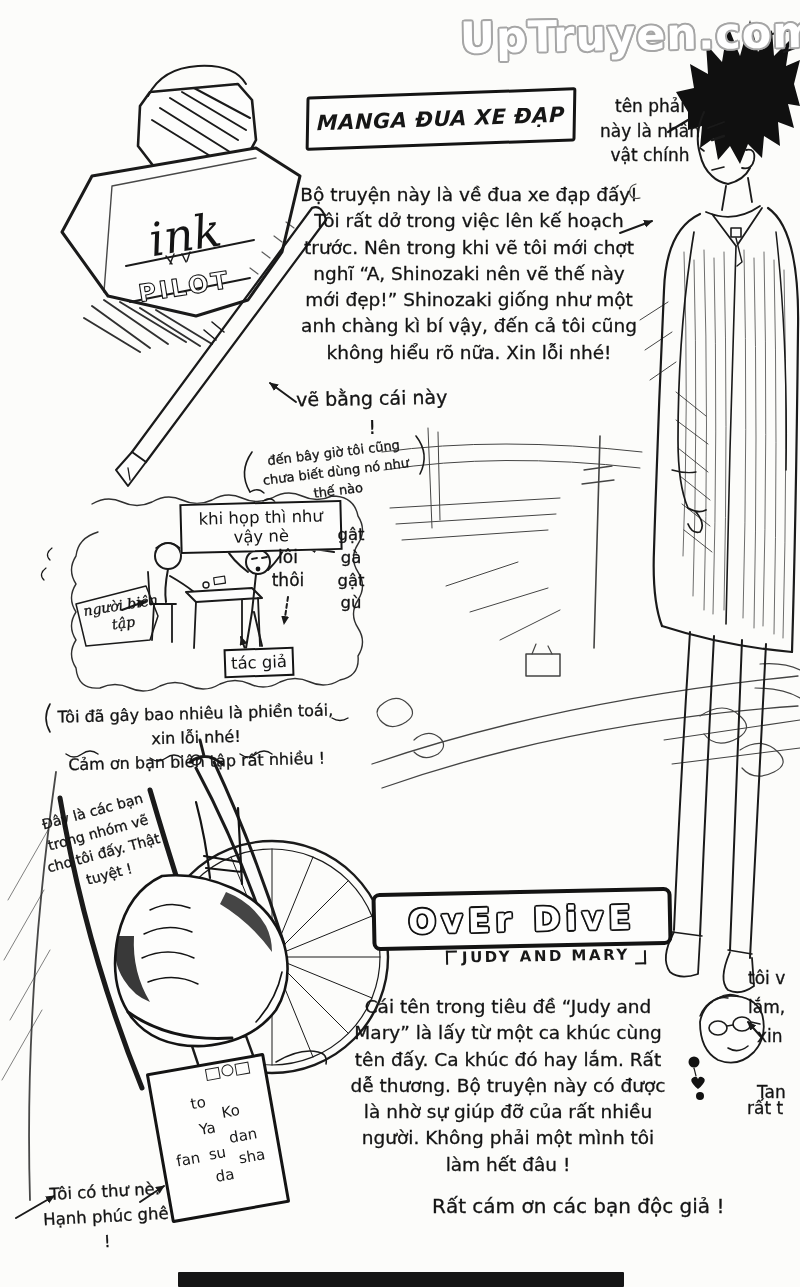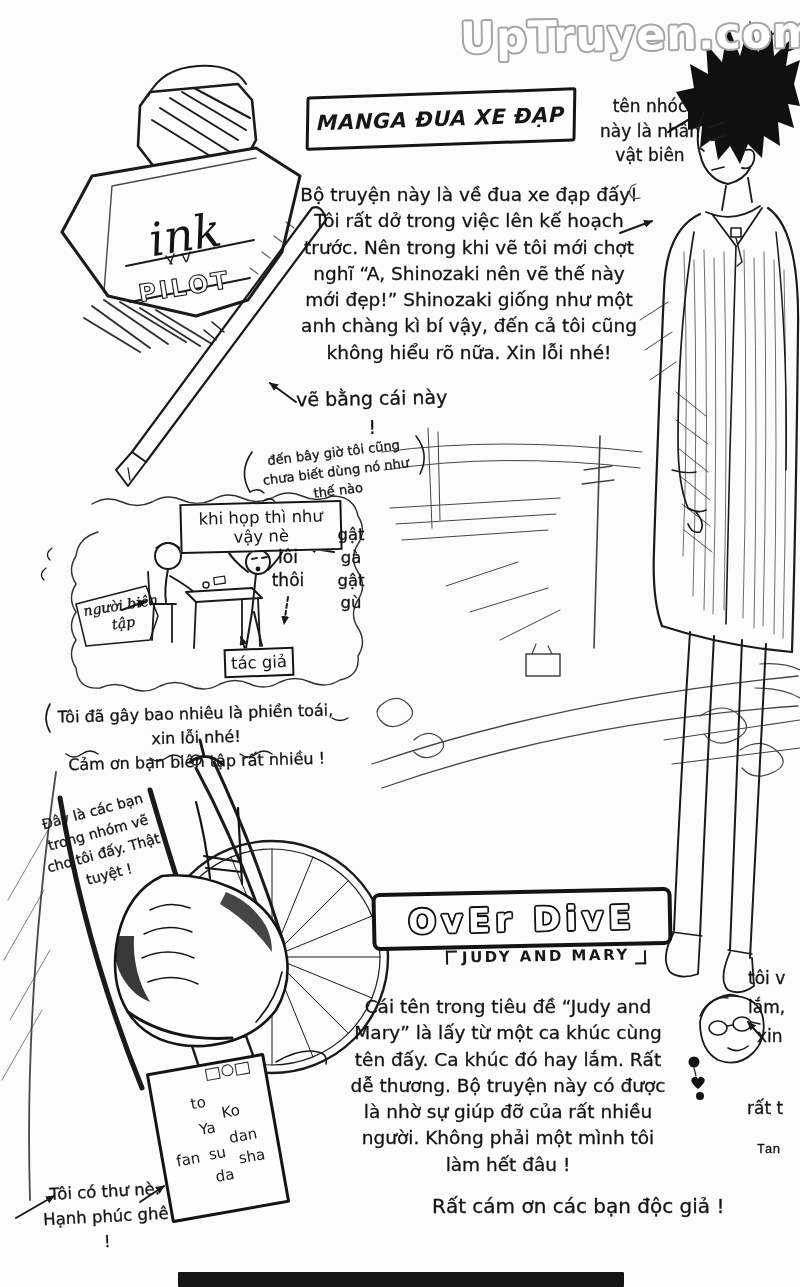--- a/index.html
+++ b/index.html
@@ -244,21 +244,21 @@
     <line x1="16" y1="1218" x2="54" y2="1196" marker-end="url(#ah)"></line>
   </g>
 </svg>
 
 <div class="wm">UpTruyen.com</div>
 
 <div class="title-box">
   <span>MANGA ĐUA XE ĐẠP</span>
 </div>
 
-<div class="t" style="left:598px;top:94px;width:104px;font-size:17px;line-height:1.45;">tên nhóc này là nhân vật biên</div>
+<div class="t" style="left:598px;top:94px;width:104px;font-size:17px;line-height:1.45;">tên phải này là nhân vật chính</div>
 
 <div class="t" style="left:300px;top:182px;width:338px;font-size:18.5px;line-height:1.42;">Bộ truyện này là về đua xe đạp đấy! Tôi rất dở trong việc lên kế hoạch trước. Nên trong khi vẽ tôi mới chợt nghĩ “A, Shinozaki nên vẽ thế này mới đẹp!” Shinozaki giống như một anh chàng kì bí vậy, đến cả tôi cũng không hiểu rõ nữa. Xin lỗi nhé!</div>
 
 <div class="t" style="left:292px;top:384px;width:160px;font-size:19px;line-height:1.5;transform:rotate(-1deg);">vẽ bằng cái này !</div>
 
 <div class="t" style="left:252px;top:444px;width:168px;font-size:13px;line-height:1.45;transform:rotate(-7deg);">đến bây giờ tôi cũng chưa biết dùng nó như thế nào</div>
 
 <div class="box" style="left:180px;top:502px;width:146px;padding:4px 6px;font-size:16.5px;transform:rotate(-1.5deg);">
   <span>khi họp thì như vậy nè</span>
 </div>
@@ -288,21 +288,21 @@
   <span>JUDY AND MARY</span>
   <span class="cb-close"></span>
 </div>
 
 <div class="t" style="left:342px;top:986px;width:332px;font-size:18.5px;line-height:1.42;margin-top:8px;">Cái tên trong tiêu đề “Judy and Mary” là lấy từ một ca khúc cùng tên đấy. Ca khúc đó hay lắm. Rất dễ thương. Bộ truyện này có được là nhờ sự giúp đỡ của rất nhiều người. Không phải một mình tôi làm hết đâu !</div>
 
 <div class="t nowrap" style="left:748px;top:968px;font-size:17px;">tôi v</div>
 <div class="t nowrap" style="left:748px;top:997px;font-size:17px;text-align:center;">lắm,</div>
 <div class="t nowrap" style="left:757px;top:1026px;font-size:17px;">xin</div>
 <div class="t nowrap" style="left:747px;top:1098px;font-size:17px;">rất t</div>
-<div class="t nowrap" style="left:757px;top:1142px;font-size:13px;font-family:Liberation Mono, monospace;">Tan</div>
+<div class="t nowrap" style="left:757px;top:1082px;font-size:17px;">Tan</div>
 
 <div class="paper">
   <span class="stamp" style="left:56px;top:3px;width:12px;height:10px;"></span>
   <span class="stamp" style="left:72px;top:2px;width:10px;height:10px;border-radius:50%;"></span>
   <span class="stamp" style="left:86px;top:3px;width:12px;height:10px;"></span>
   <span style="left:36px;top:26px;">to</span>
   <span style="left:65px;top:40px;">Ko</span>
   <span style="left:40px;top:53px;">Ya</span>
   <span style="left:68px;top:66px;">dan</span>
   <span style="left:12px;top:80px;">fan</span>

